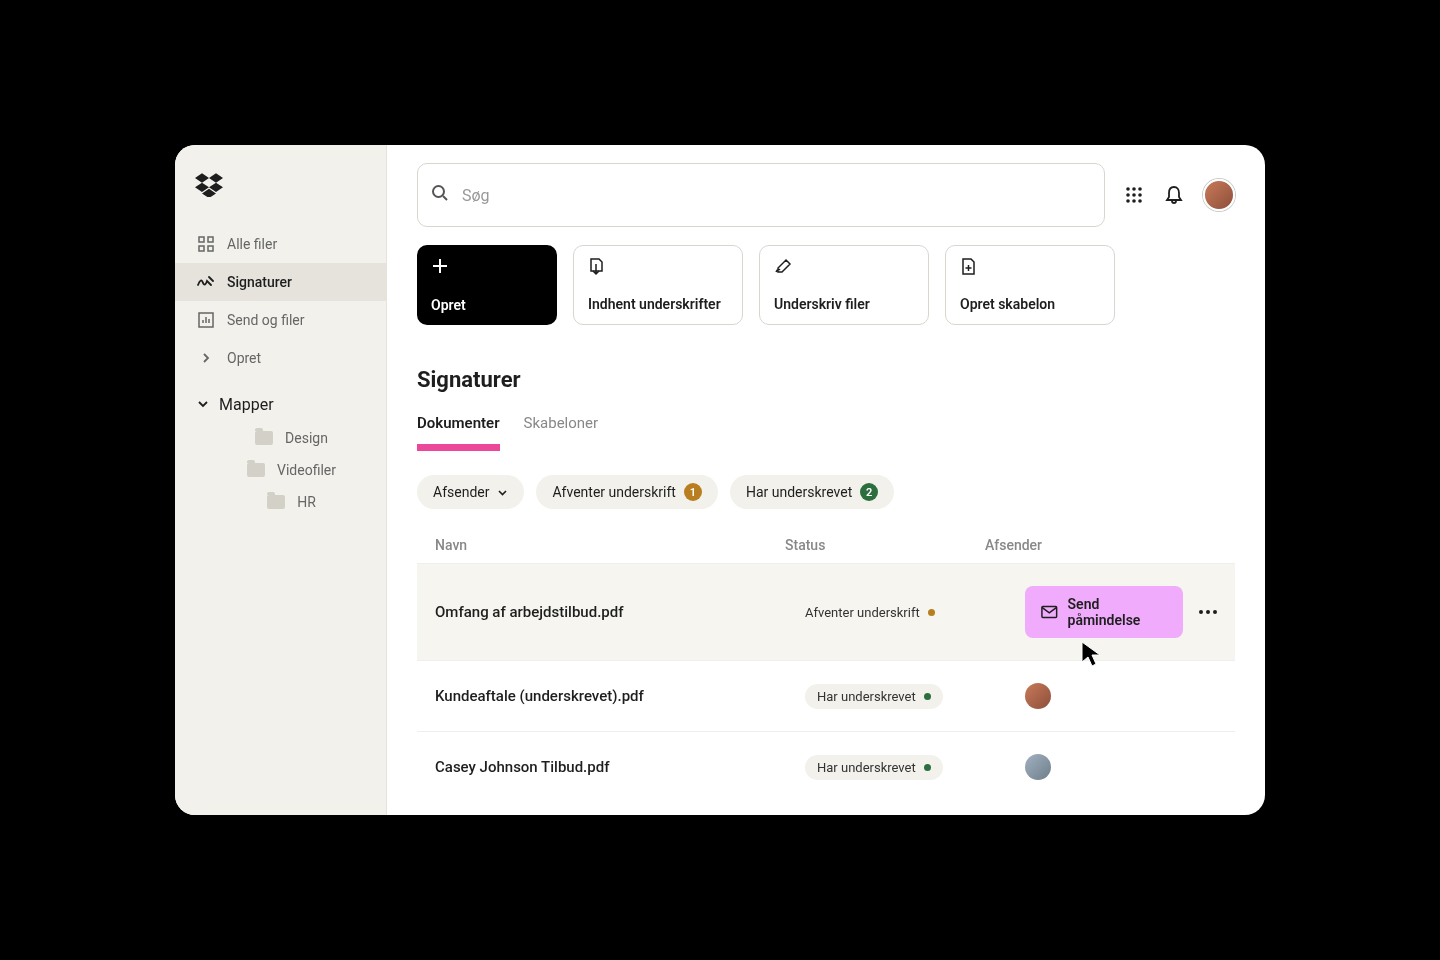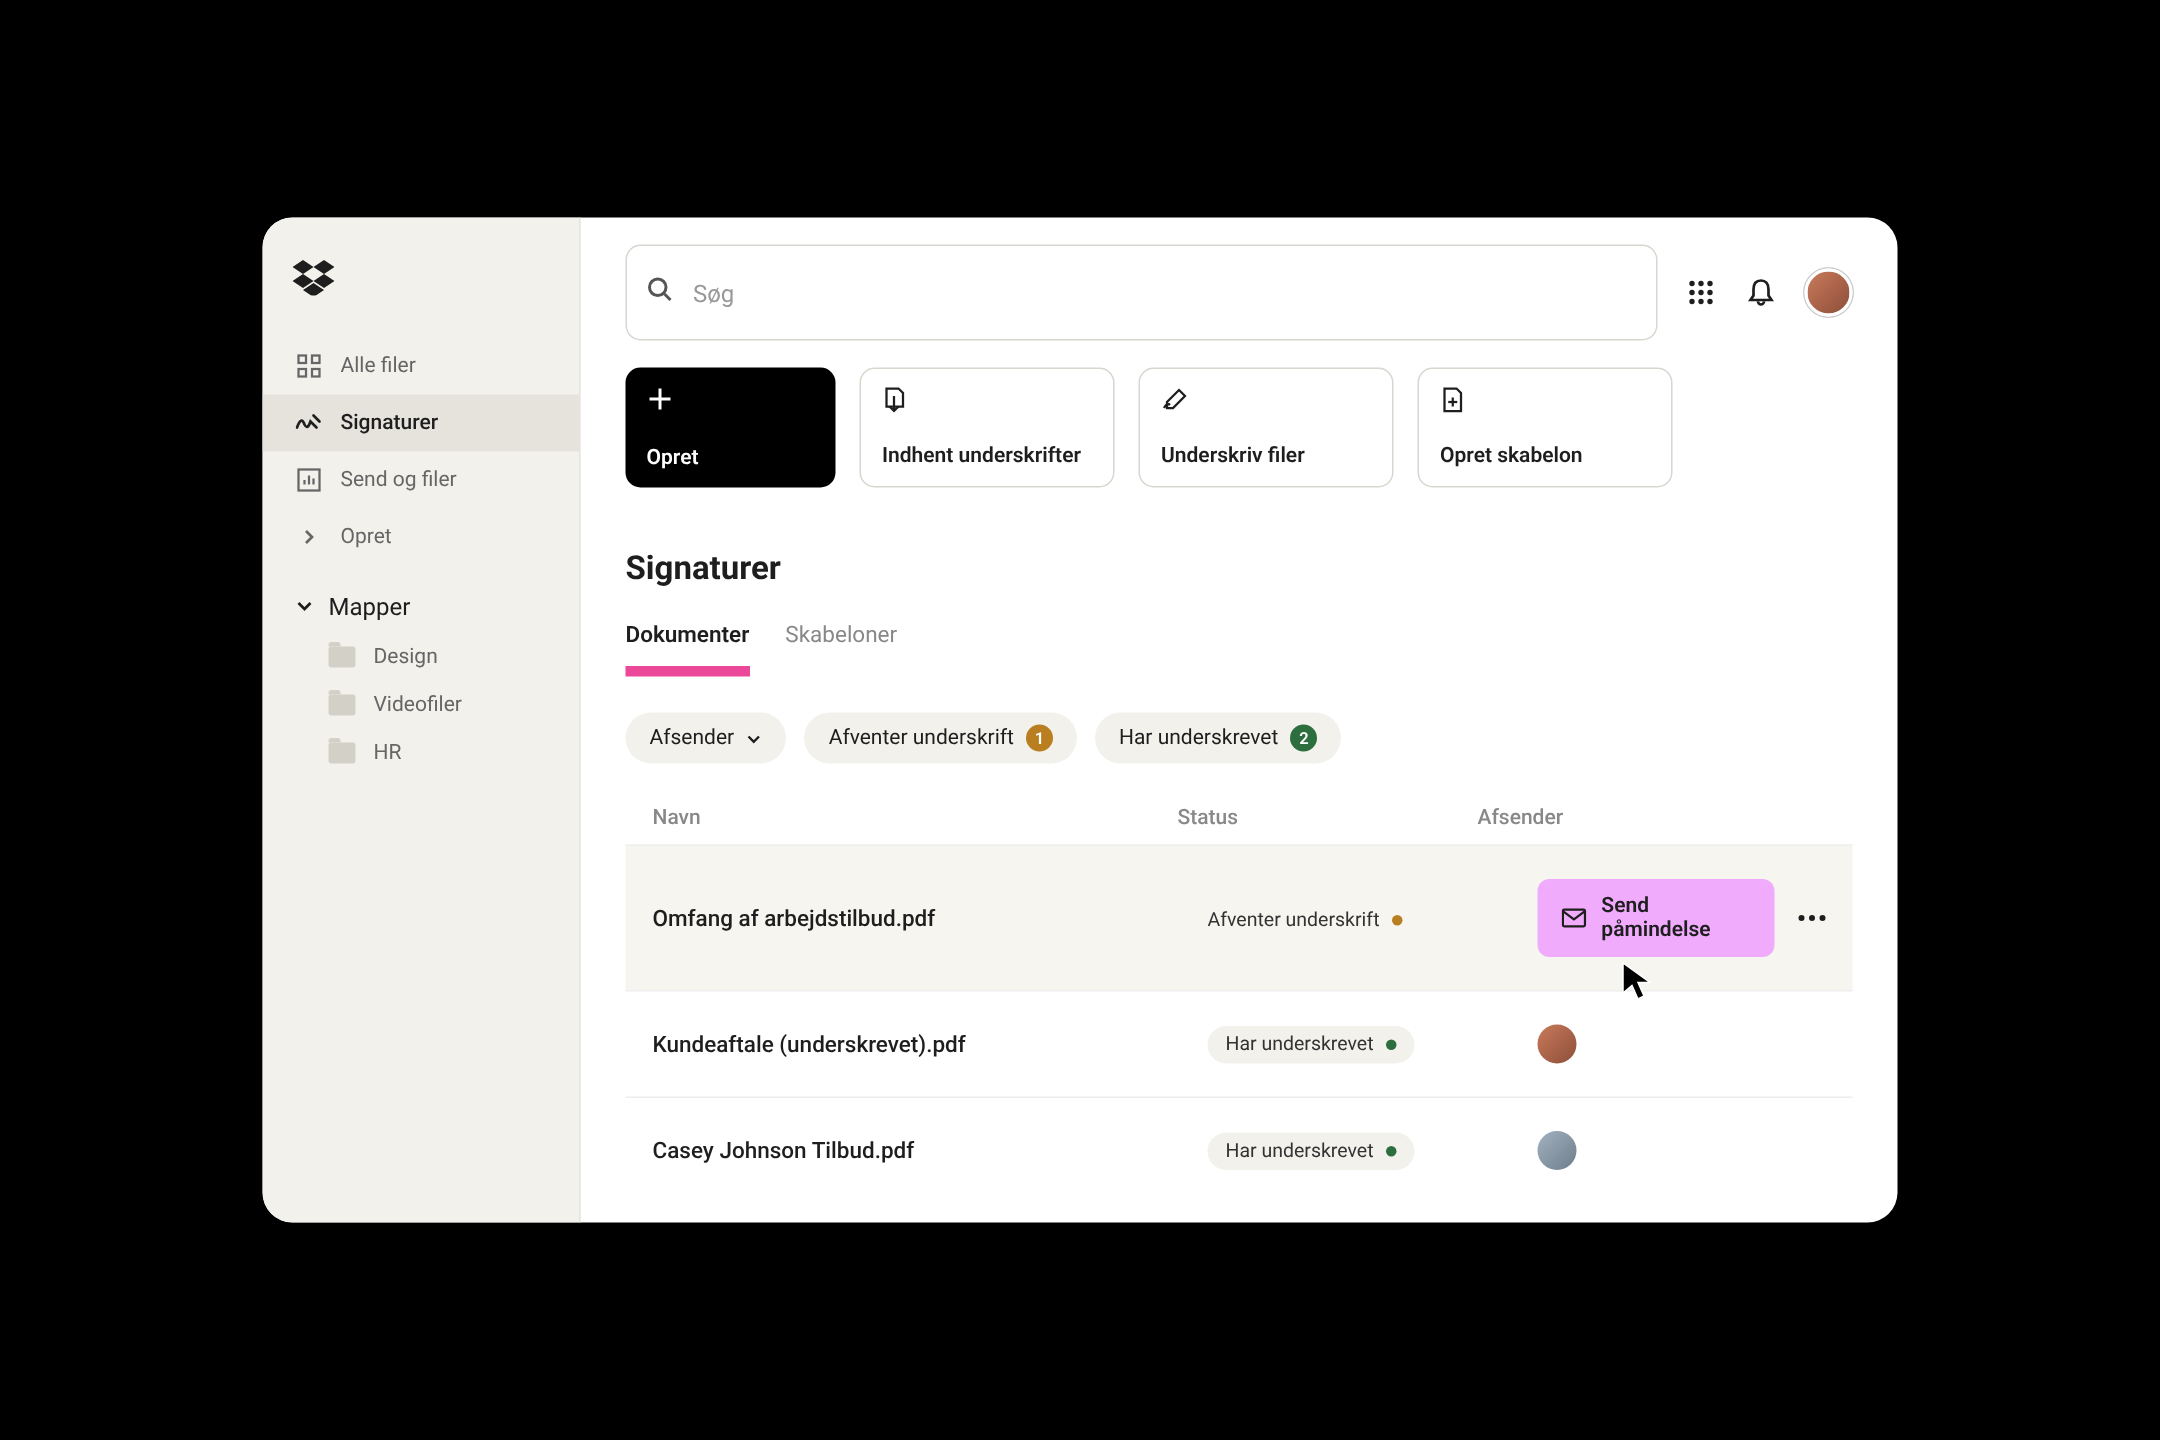--- a/index.html
+++ b/index.html
@@ -73,20 +73,21 @@
       cursor: pointer;
     }
     .folder-item {
       display: flex;
       align-items: center;
       gap: 12px;
       padding: 8px 22px 8px 44px;
       font-size: 14px;
       color: #666;
       cursor: pointer;
+      justify-content: center;
     }
     .folder-icon {
       width: 18px;
       height: 14px;
       background: #d3d1c7;
       border-radius: 2px;
       position: relative;
     }
     .folder-icon::before {
       content: '';

